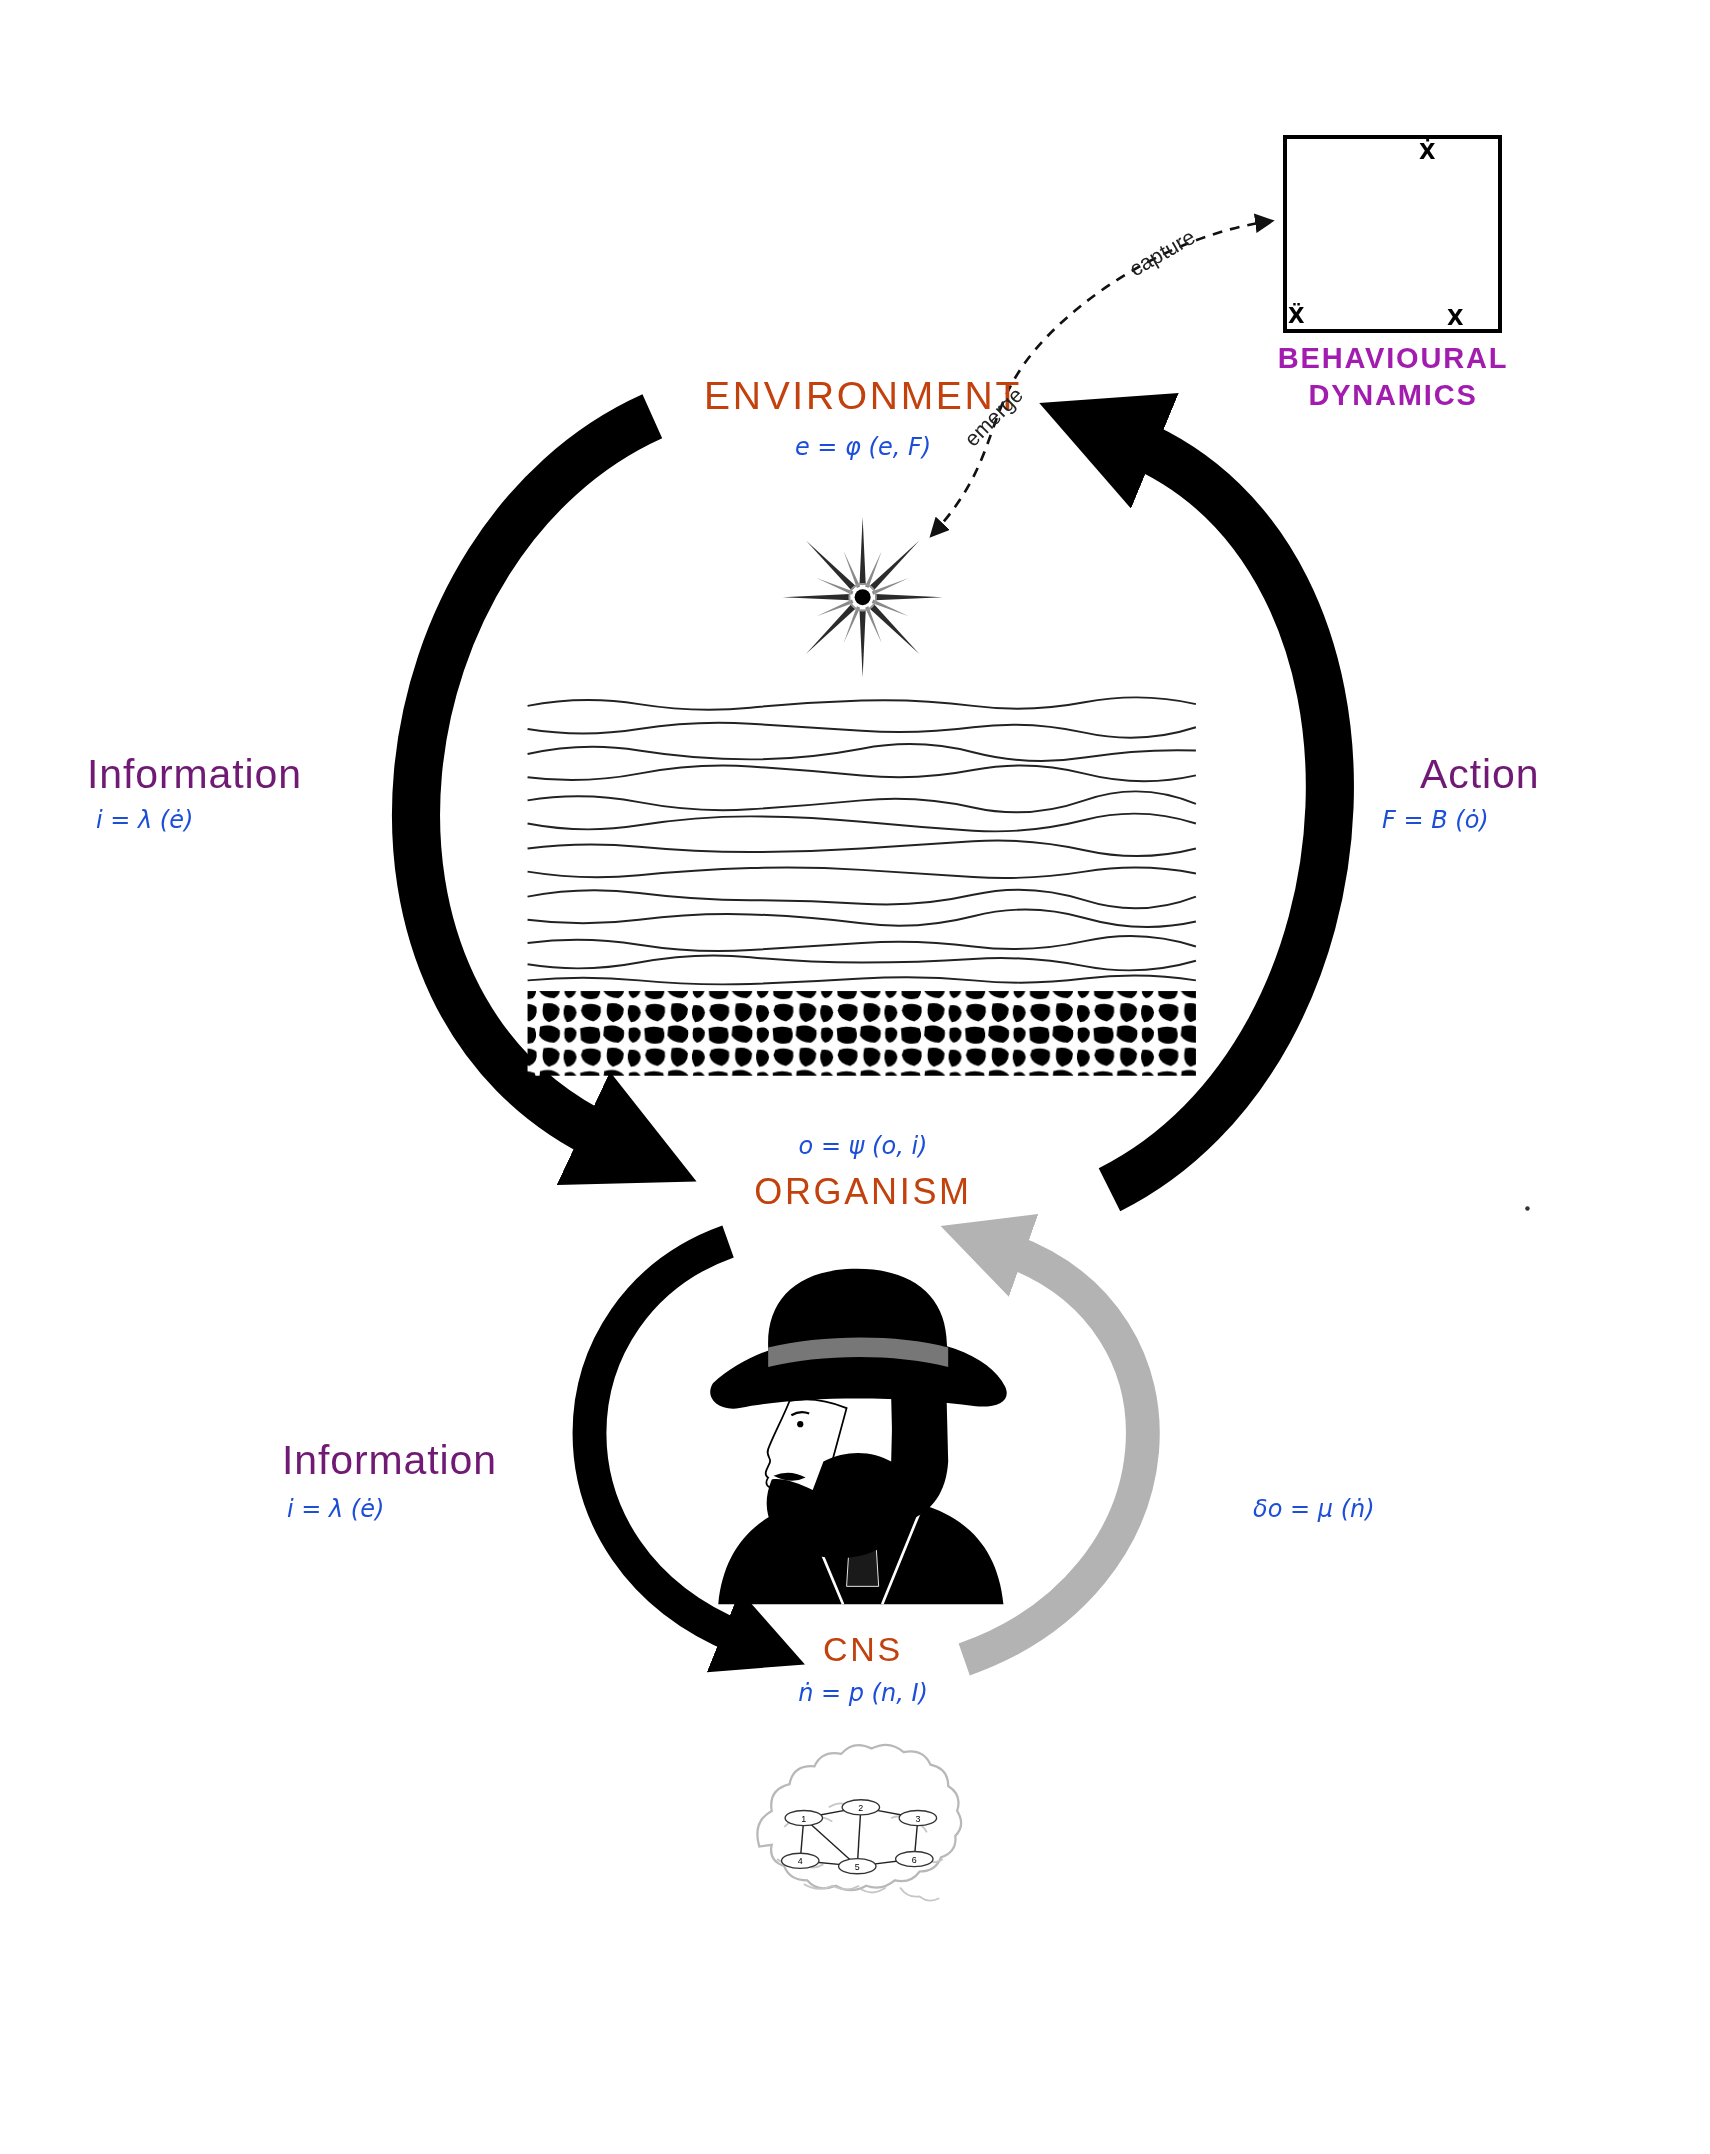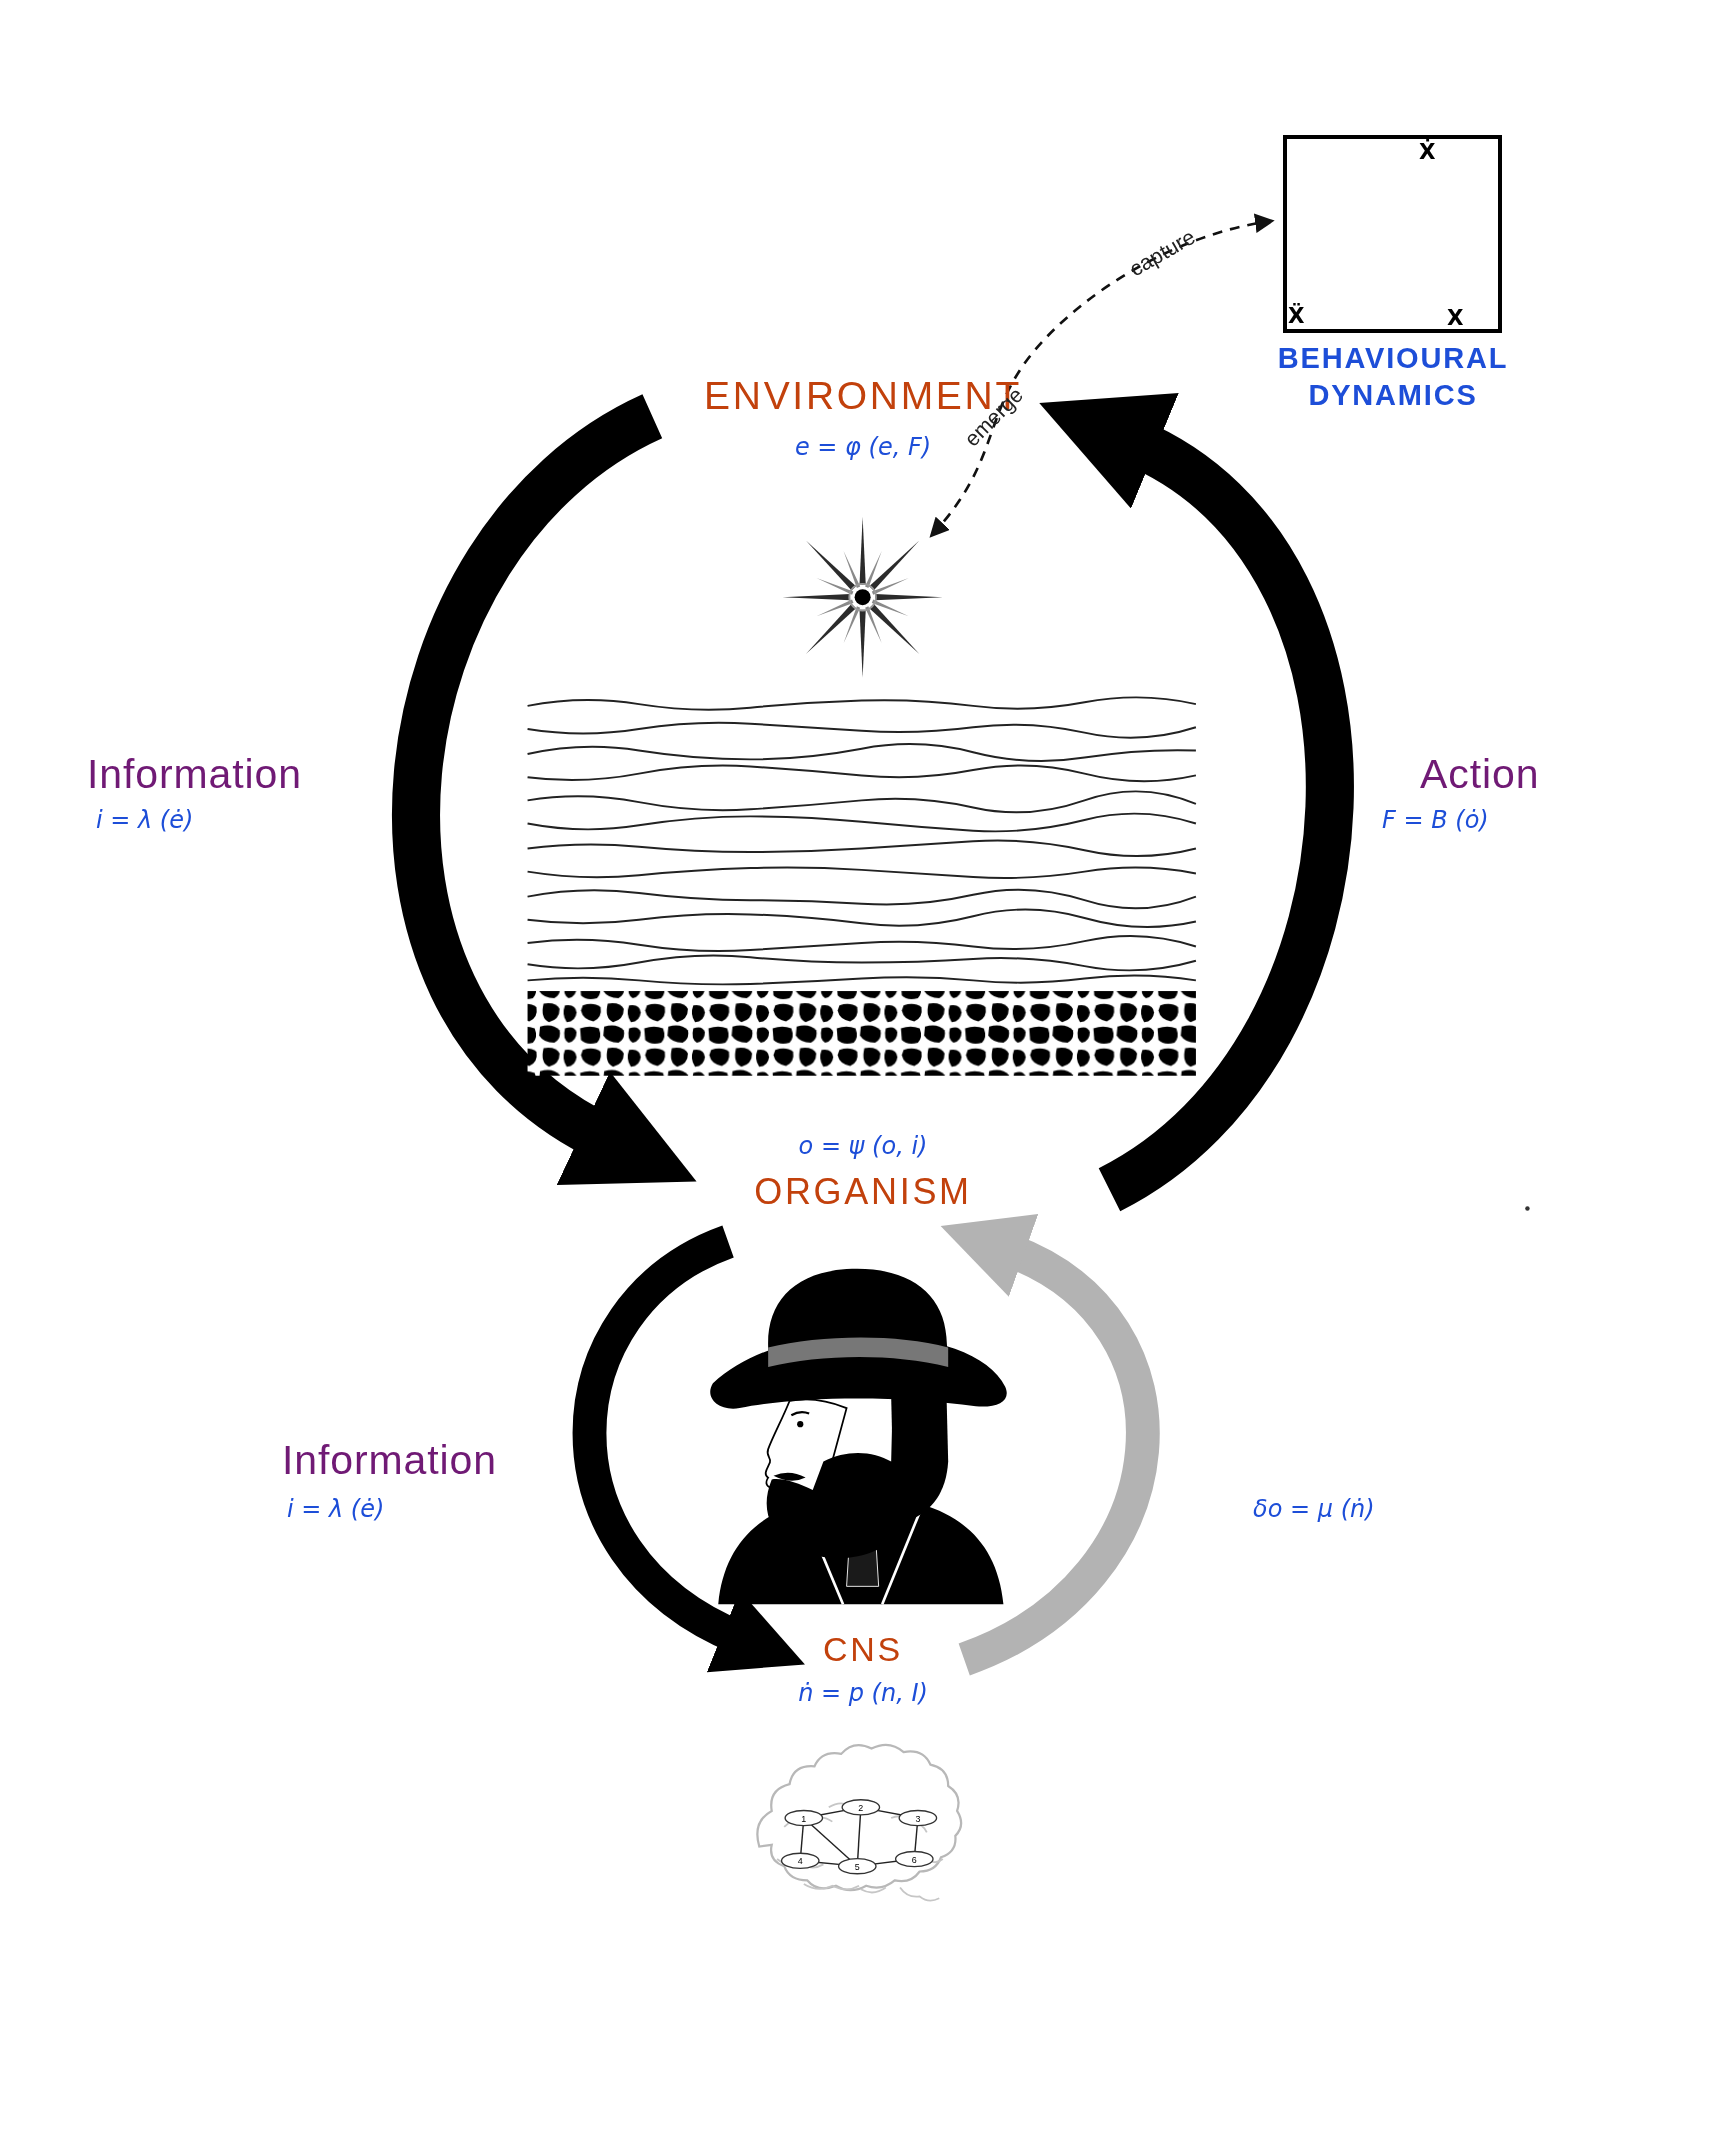--- a/index.html
+++ b/index.html
@@ -14,21 +14,21 @@
   .formula{position:absolute;font-family:"DejaVu Sans",sans-serif;font-style:italic;
            font-size:24px;color:#1d4ed8;white-space:nowrap;}
   .fc{transform:translateX(-50%);}
   .loop-label{position:absolute;font-family:"Liberation Sans",sans-serif;font-weight:400;
               font-size:41px;color:#701a75;white-space:nowrap;letter-spacing:0.9px;}
   .rot-label{position:absolute;font-family:"Liberation Sans",sans-serif;font-size:21.4px;color:#222;
              white-space:nowrap;}
   .bd-box{position:absolute;left:1283px;top:135px;width:219px;height:198px;border:4.5px solid #000;
           background:#fff;box-sizing:border-box;}
   .bd-title{position:absolute;left:1393px;top:340px;transform:translateX(-50%);text-align:center;
-            font-weight:700;font-size:29px;letter-spacing:1.8px;line-height:37px;color:#1d4ed8;}
+            font-weight:700;font-size:29px;letter-spacing:1.8px;line-height:37px;color:#a21caf;}
   .axis-label{position:absolute;font-family:"DejaVu Sans",sans-serif;font-weight:700;
               font-size:21.4px;color:#000;}
 </style>
 </head>
 <body>
 
 <div class="canvas">
 
   <svg class="layer" viewBox="0 0 1920 2418">
     <defs>

